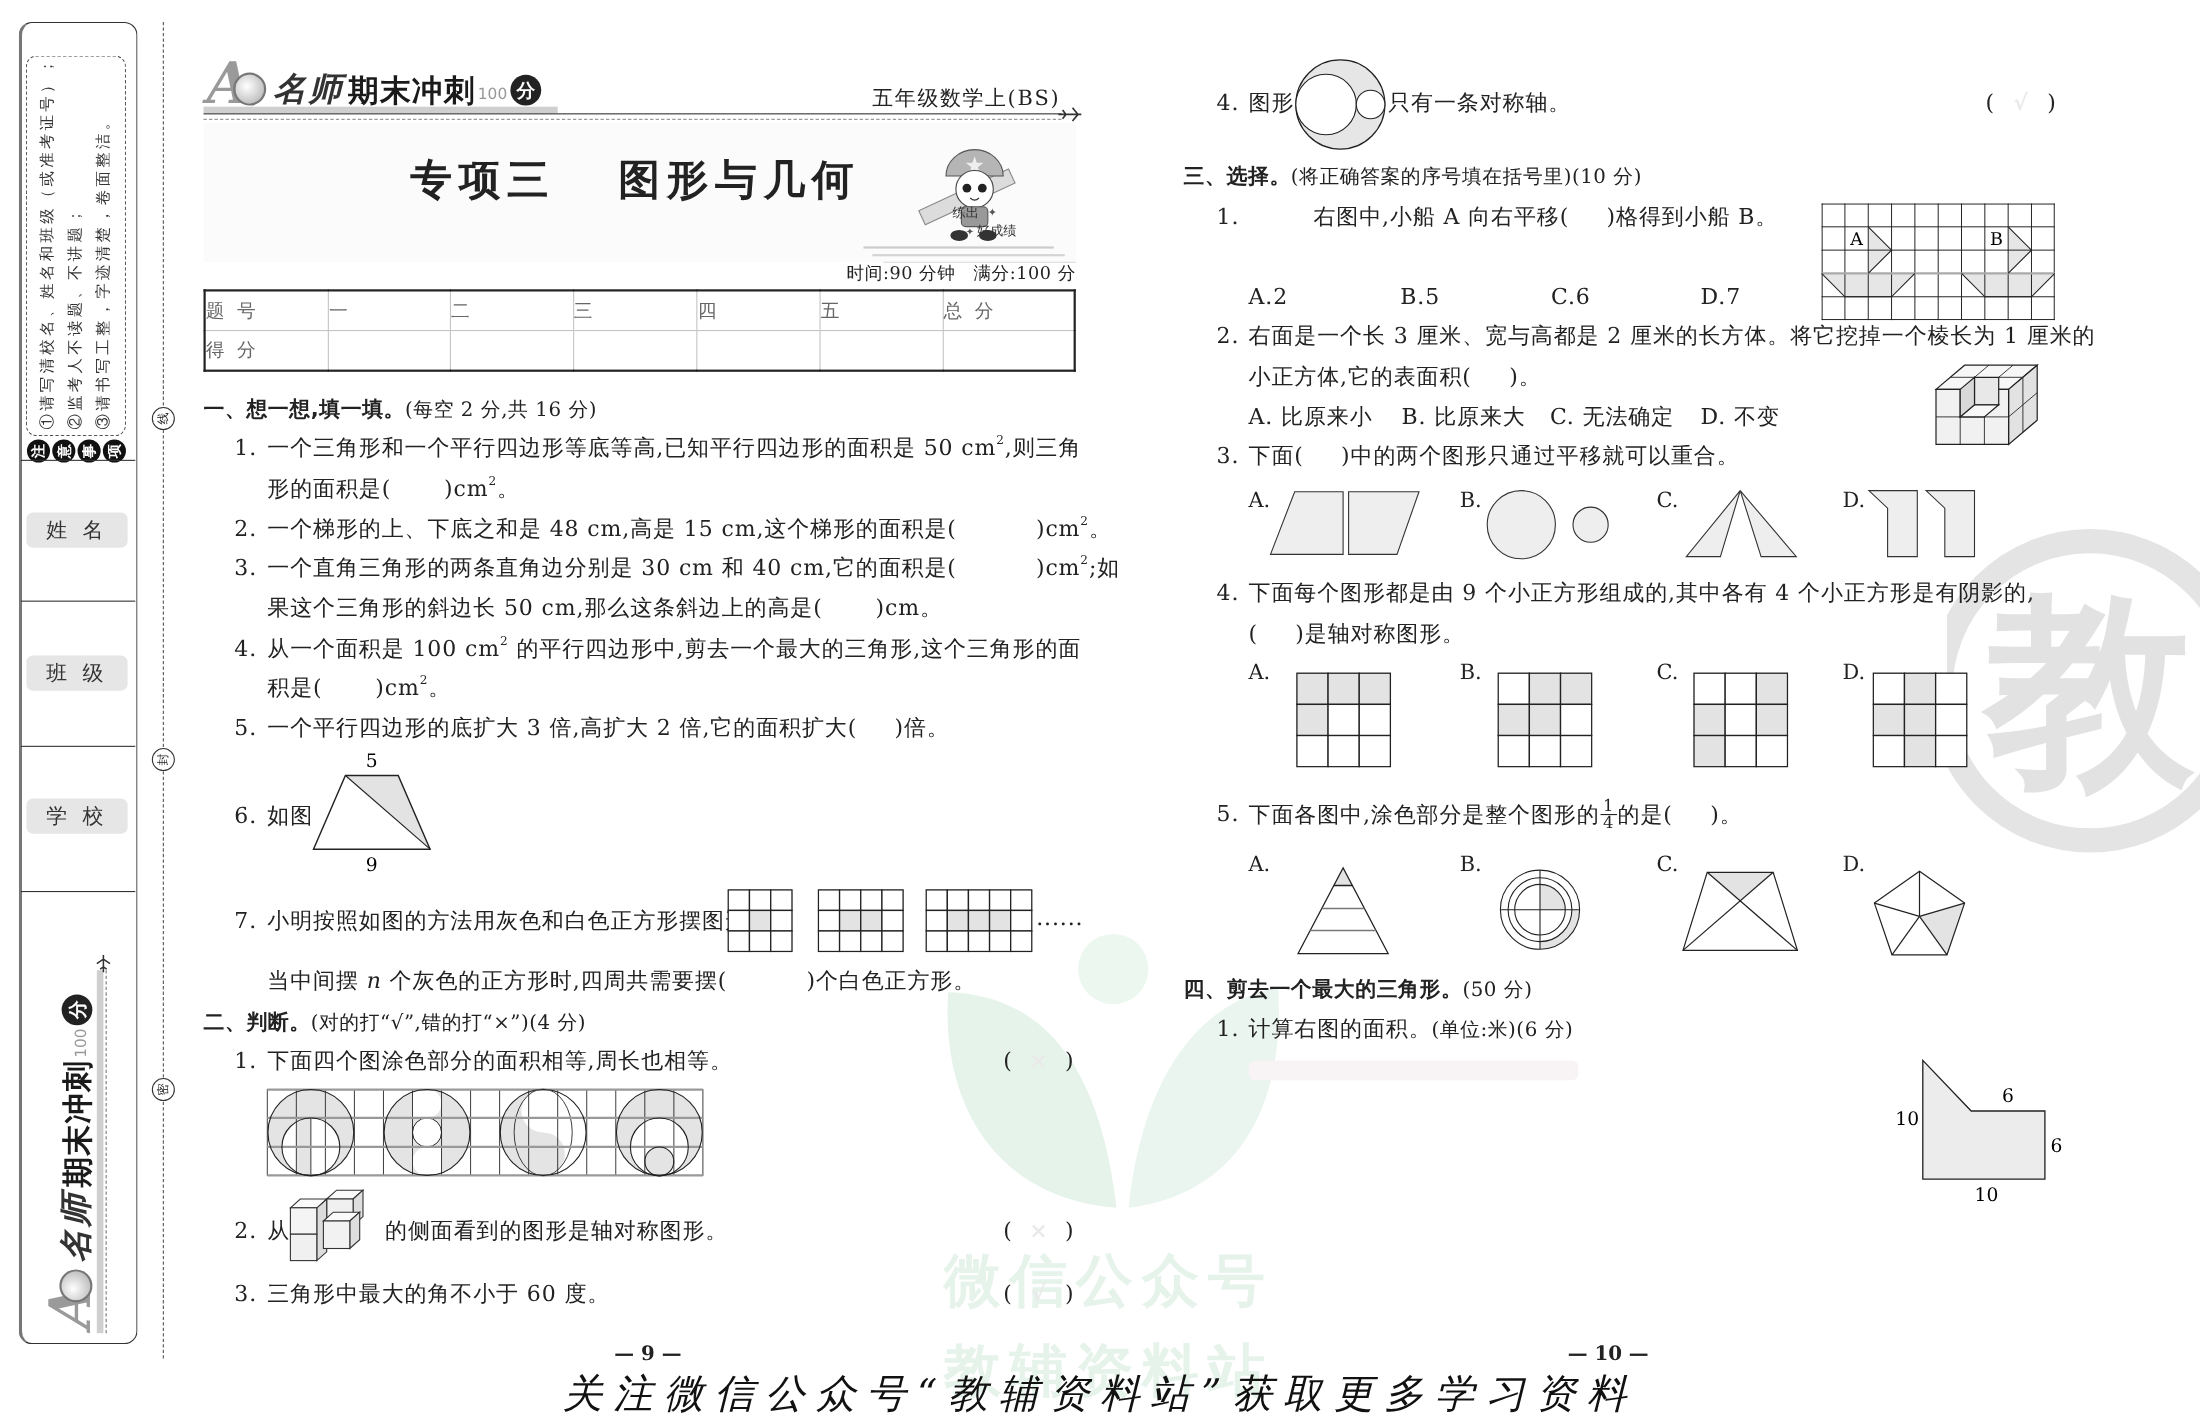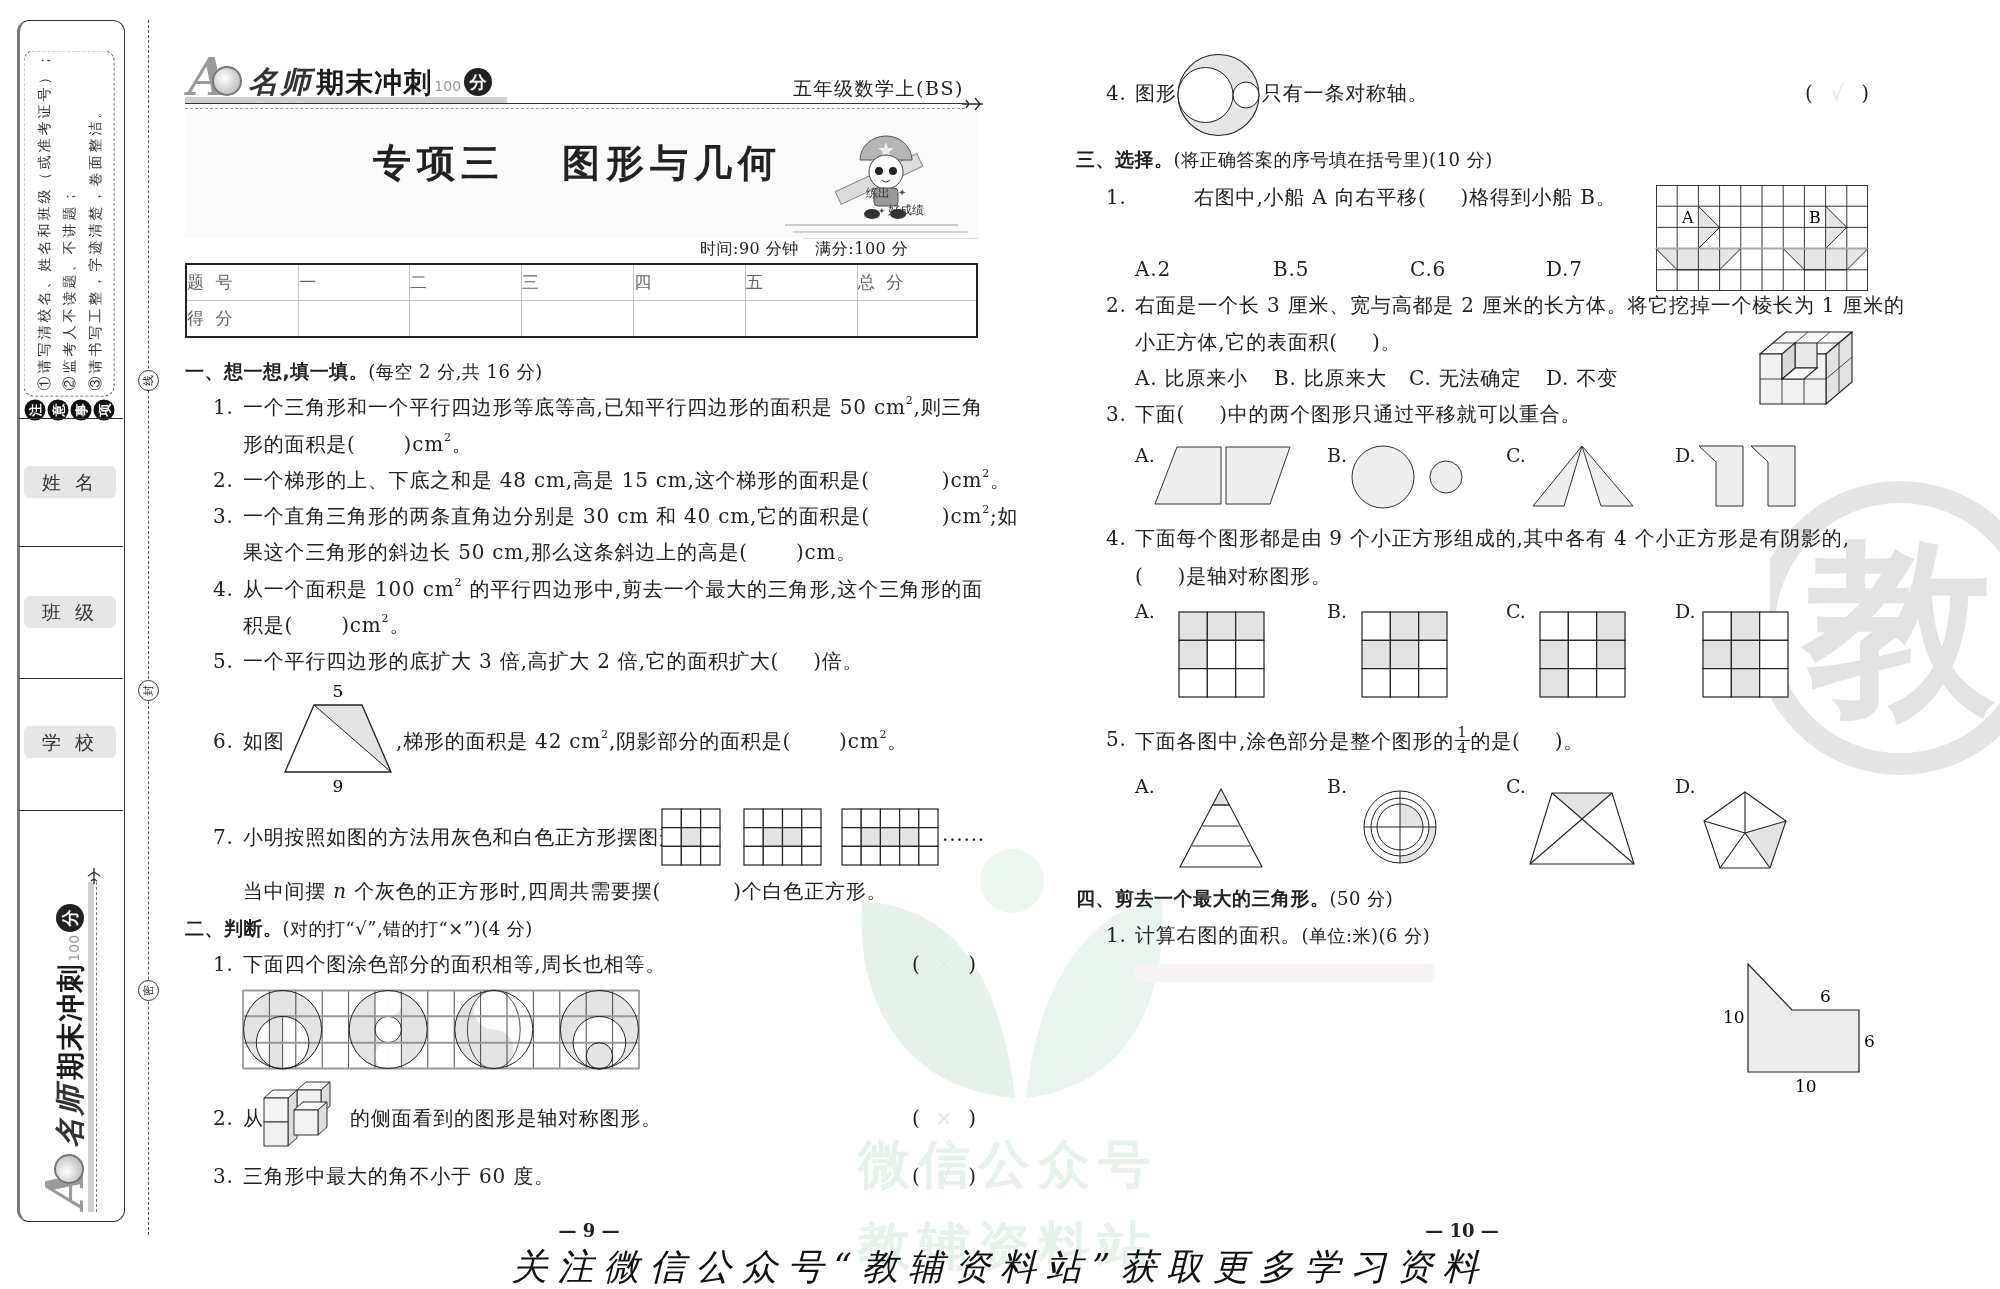--- a/index.html
+++ b/index.html
@@ -137,21 +137,21 @@
       <ellipse cx="72" cy="90" rx="8" ry="5" fill="#333"></ellipse>
     <text x="40" y="73" font-size="12" fill="#333" font-family="DejaVu Sans, sans-serif">练出</text>
     <text x="62" y="90" font-size="12" fill="#333" font-family="DejaVu Sans, sans-serif">好成绩</text>
     <text x="72" y="72" font-size="10" fill="#555">✦</text>
     <text x="52" y="90" font-size="9" fill="#555">✦</text>
   </svg>
   <div class="a" style="left:785px;top:224px;width:173px;border-top:2px solid #ccc;z-index:1;"></div>
   <div class="a" style="left:793px;top:231px;width:175px;border-top:2px solid #d4d4d4;z-index:1;"></div>
   <div class="a" style="left:803px;top:238px;width:175px;border-top:1.5px solid #ddd;z-index:1;"></div>
 
-  <div class="a" style="left:700px;width:278px;top:239px;text-align:left;font-size:16px;letter-spacing:0.5px;z-index:2;">时间:90 分钟　满分:100 分</div>
+  <div class="a" style="left:700px;width:278px;top:239px;text-align:right;font-size:16px;letter-spacing:0.5px;z-index:2;">时间:90 分钟　满分:100 分</div>
 
   <table class="score">
     <colgroup>
         <col style="width:113px">
         <col style="width:111px">
         <col style="width:112px">
         <col style="width:113px">
         <col style="width:112px">
         <col style="width:112px">
         <col style="width:120px">
@@ -200,21 +200,20 @@
 
   <div class="t" style="left:213px;top:729px;">6.</div>
   <div class="t" style="left:243px;top:729px;">如图</div>
   <svg class="fig" style="left:280px;top:680px;" width="120" height="115">
     <polygon points="34,25 82,25 111,92" fill="#e3e3e3"></polygon>
     <polygon points="34,25 82,25 111,92 5,92" fill="none" stroke="#222" stroke-width="1.3"></polygon>
     <line x1="34" y1="25" x2="111" y2="92" stroke="#222" stroke-width="1"></line>
     <text x="58" y="17" text-anchor="middle" font-size="17" font-family="DejaVu Serif, serif">5</text>
     <text x="58" y="112" text-anchor="middle" font-size="17" font-family="DejaVu Serif, serif">9</text>
   </svg>
-  <div class="t" style="left:396px;top:729px;"><span>,梯形的面积是 42 cm</span><sup>2</sup><span>,阴影部分的面积是(</span><span class="blank"></span><span>)cm</span><sup>2</sup><span>。</span></div>
 
   <div class="t" style="left:213px;top:825px;">7.</div>
   <div class="t" style="left:243px;top:825px;">小明按照如图的方法用灰色和白色正方形摆图形,</div>
   <div class="fig" style="left:661px;top:808px;width:60px;height:58px;"><svg width="60" height="58" xmlns="http://www.w3.org/2000/svg">
         <rect x="1" y="1" width="19.333333333333332" height="18.666666666666668" fill="#fff" stroke="#222" stroke-width="1.2"></rect>
         <rect x="20.333333333333332" y="1" width="19.333333333333332" height="18.666666666666668" fill="#fff" stroke="#222" stroke-width="1.2"></rect>
         <rect x="39.666666666666664" y="1" width="19.333333333333332" height="18.666666666666668" fill="#fff" stroke="#222" stroke-width="1.2"></rect>
         <rect x="1" y="19.666666666666668" width="19.333333333333332" height="18.666666666666668" fill="#fff" stroke="#222" stroke-width="1.2"></rect>
         <rect x="20.333333333333332" y="19.666666666666668" width="19.333333333333332" height="18.666666666666668" fill="#e3e3e3" stroke="#222" stroke-width="1.2"></rect>
         <rect x="39.666666666666664" y="19.666666666666668" width="19.333333333333332" height="18.666666666666668" fill="#fff" stroke="#222" stroke-width="1.2"></rect>

